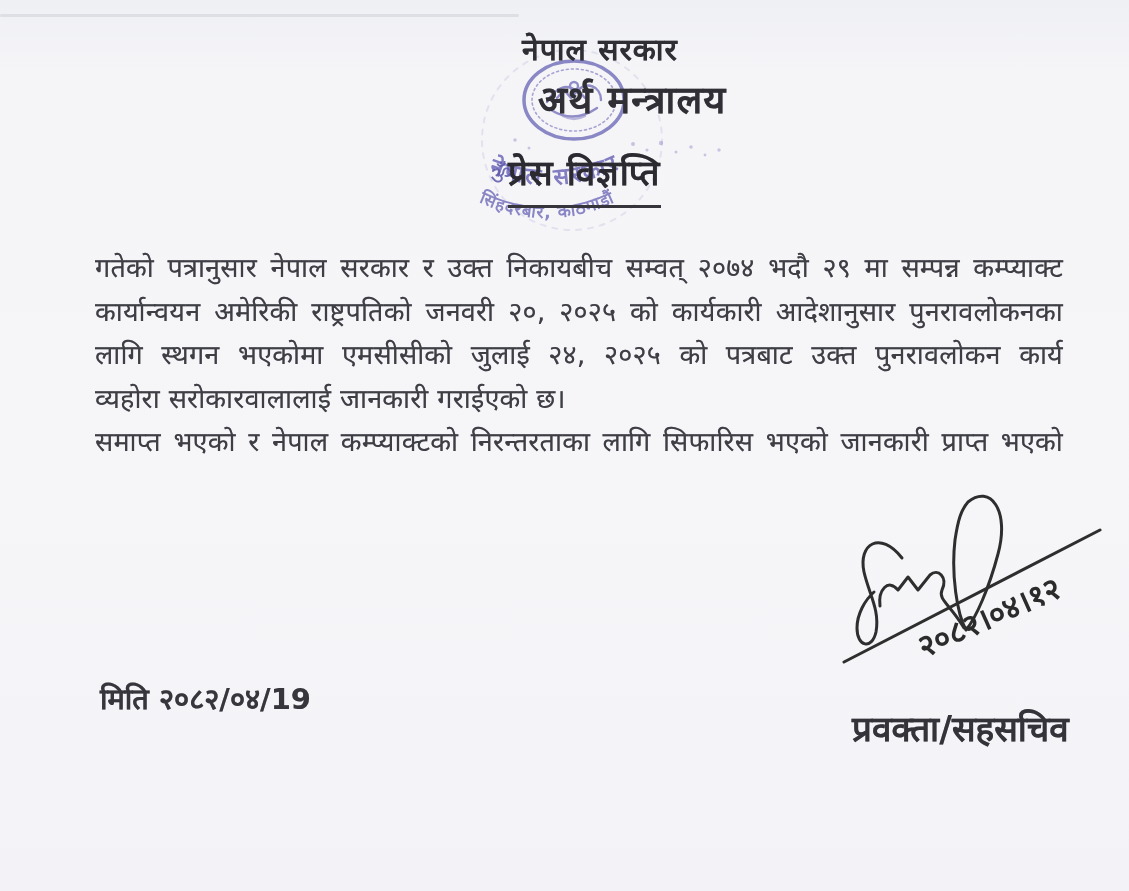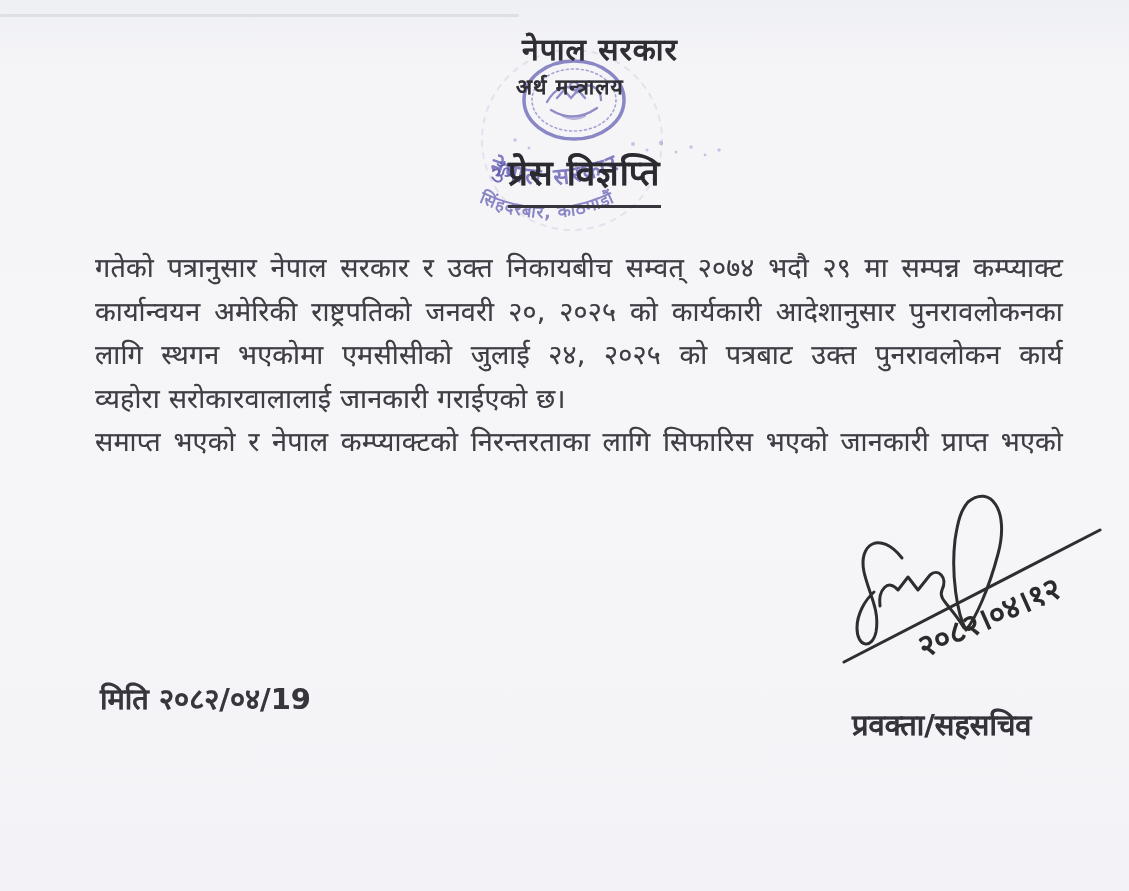--- a/index.html
+++ b/index.html
@@ -22,22 +22,22 @@
     border-radius: 2px;
   }
   .txt { text-shadow: 0 0 .6px rgba(40,40,48,.45); }
 
   .gov-title {
     position: absolute; top: 28px; left: 522px;
     font-size: 30px; font-weight: 600; letter-spacing: 1px;
     color: #2e2e34; white-space: nowrap; z-index: 3;
   }
   .ministry {
-    position: absolute; top: 72px; left: 516px;
-    font-size: 21px; font-weight: 600; letter-spacing: 1px;
+    position: absolute; top: 72px; left: 538px;
+    font-size: 38px; font-weight: 600; letter-spacing: 1px;
     color: #2f2f35; white-space: nowrap; z-index: 3;
   }
   .press-title {
     position: absolute; top: 148px; left: 508px;
     font-size: 35px; font-weight: 700; letter-spacing: 1px;
     color: #2a2a30; white-space: nowrap; z-index: 3;
     border-bottom: 3px solid #35353b; padding-bottom: 10px;
   }
   .stamp-svg {
     position: absolute; top: 40px; left: 455px;
@@ -60,21 +60,21 @@
     position: absolute; top: 478px; left: 828px;
     width: 290px; height: 195px; z-index: 2;
   }
   .sig-name {
     position: absolute; top: 664px; left: 836px;
     font-size: 27px; font-weight: 600; color: #333339;
     white-space: nowrap; z-index: 3;
   }
   .sig-designation {
     position: absolute; top: 704px; left: 852px;
-    font-size: 29px; font-weight: 600; color: #333339;
+    font-size: 35px; font-weight: 600; color: #333339;
     white-space: nowrap; z-index: 3;
   }
   .footer-date {
     position: absolute; top: 678px; left: 100px;
     font-size: 29px; font-weight: 600; color: #36363c;
     white-space: nowrap; z-index: 3;
   }
 </style>
 </head>
 <body>

